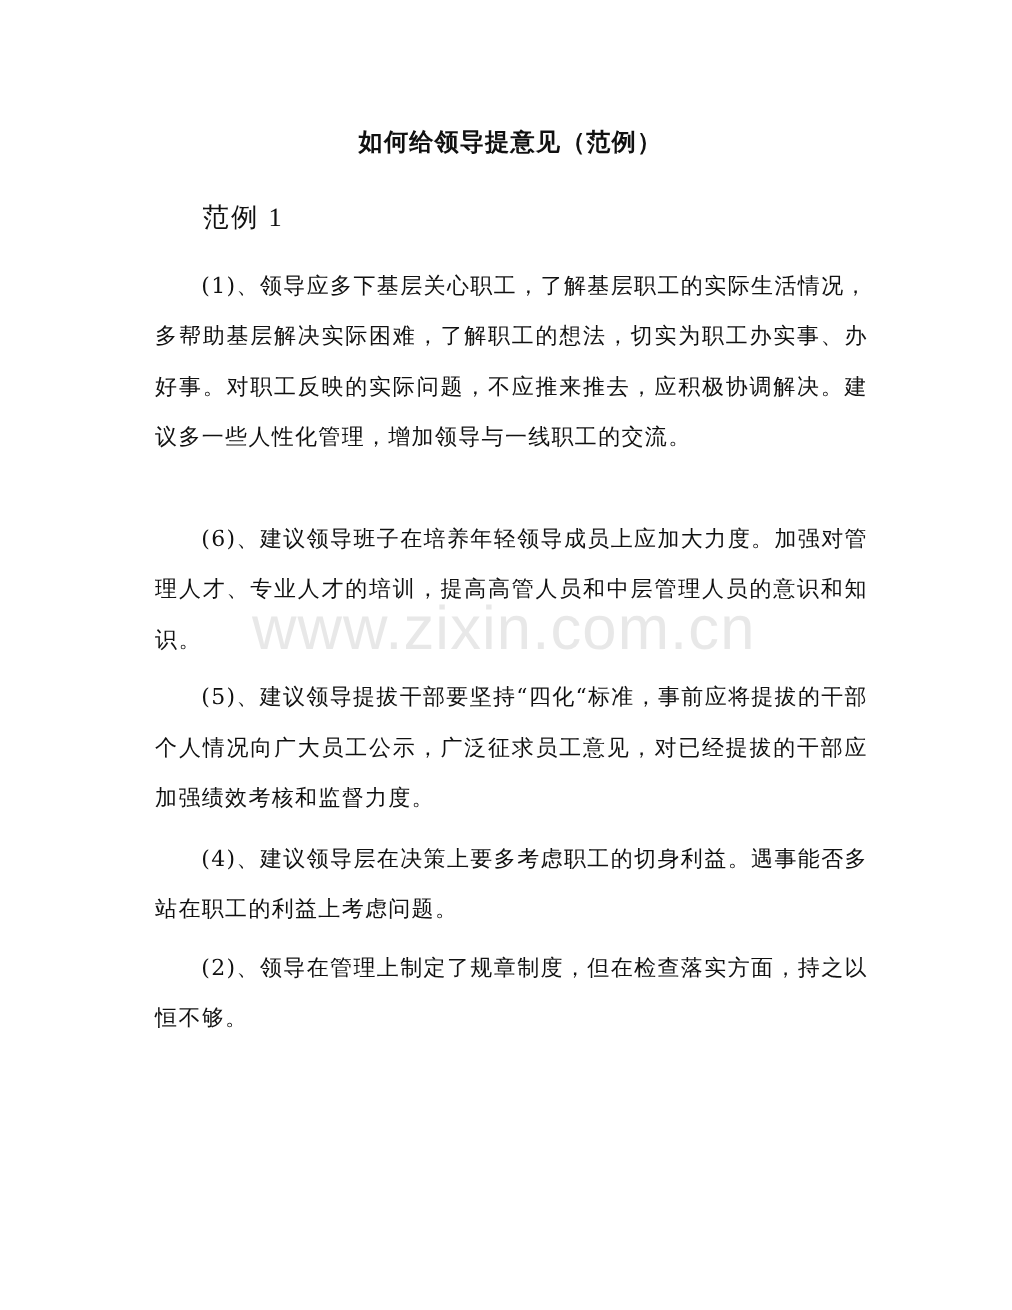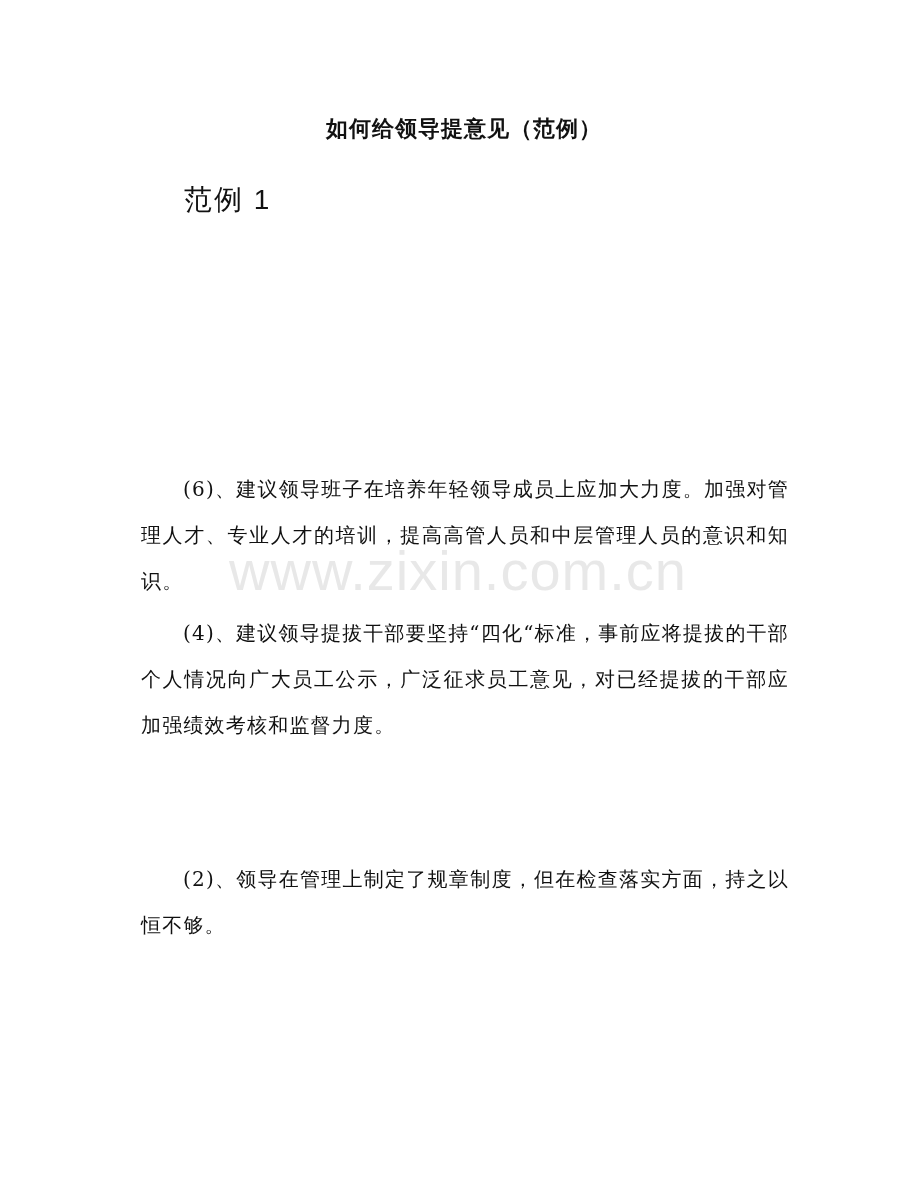--- a/index.html
+++ b/index.html
@@ -5,22 +5,22 @@
   html, body { margin: 0; padding: 0; background: #ffffff; }
   body { width: 920px; height: 1191px; position: relative; overflow: hidden; }
   .page { position: absolute; left: 4px; top: 0; width: 920px; height: 948px; background: #fff; }
   .title {
     position: absolute; left: 0; right: 0; top: 114px; text-align: center;
     font-family: "DejaVu Sans", "Liberation Sans", sans-serif;
     font-size: 22px; color: #111; letter-spacing: 1px; font-weight: bold;
   }
   .subtitle {
     position: absolute; left: 180px; top: 181px;
-    font-family: Liberation Sans, sans-serif;
-    font-size: 28px; color: #111; letter-spacing: 2px;
+    font-family: Liberation Serif, serif;
+    font-size: 24px; color: #111; letter-spacing: 2px;
   }
   .para {
     position: absolute; left: 137px; width: 648px;
     font-family: "DejaVu Serif", "Liberation Serif", serif;
     font-size: 20px; color: #111; line-height: 46px;
     text-indent: 42px; text-align: justify; letter-spacing: 1.2px;
   }
   #p1 { top: 236px; }
   #p2 { top: 466px; }
   #p3 { top: 610px; }
@@ -32,17 +32,19 @@
     font-size: 56px; color: rgba(150,150,150,0.22); letter-spacing: 1px;
     pointer-events: none;
   }
 </style>
 </head>
 <body>
 
 <div class="page">
   <div class="title">如何给领导提意见（范例）</div>
   <div class="subtitle">范例 1</div>
+  <div class="para" id="p1">(1)、领导应多下基层关心职工，了解基层职工的实际生活情况，多帮助基层解决实际困难，了解职工的想法，切实为职工办实事、办好事。对职工反映的实际问题，不应推来推去，应积极协调解决。建议多一些人性化管理，增加领导与一线职工的交流。</div>
   <div class="para" id="p2">(6)、建议领导班子在培养年轻领导成员上应加大力度。加强对管理人才、专业人才的培训，提高高管人员和中层管理人员的意识和知识。</div>
-  <div class="para" id="p3">(4)、建议领导提拔干部要坚持“四化“标准，事前应将提拔的干部个人情况向广大员工公示，广泛征求员工意见，对已经提拔的干部应加强绩效考核和监督力度。</div>
+  <div class="para" id="p3">(5)、建议领导提拔干部要坚持“四化“标准，事前应将提拔的干部个人情况向广大员工公示，广泛征求员工意见，对已经提拔的干部应加强绩效考核和监督力度。</div>
+  <div class="para" id="p4">(4)、建议领导层在决策上要多考虑职工的切身利益。遇事能否多站在职工的利益上考虑问题。</div>
   <div class="para" id="p5">(2)、领导在管理上制定了规章制度，但在检查落实方面，持之以恒不够。</div>
   <div class="watermark">www.zixin.com.cn</div>
 </div>
 
 </body></html>

